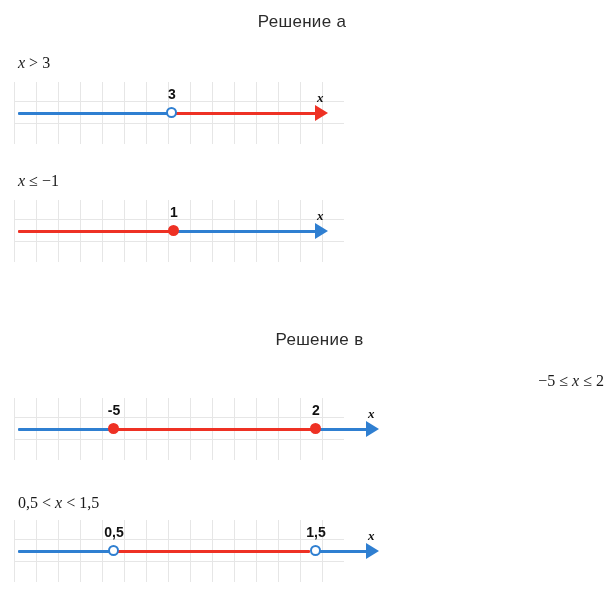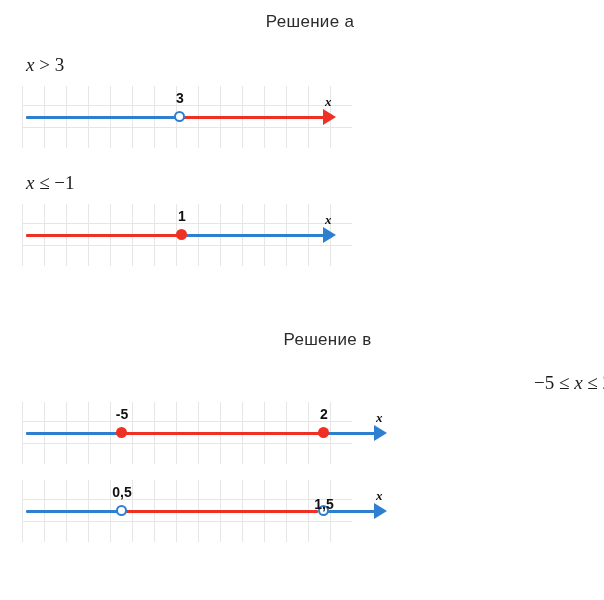--- a/index.html
+++ b/index.html
@@ -12,38 +12,37 @@
     background: #ffffff;
     font-family: "Liberation Sans", sans-serif;
     color: #222222;
     overflow: hidden;
     position: relative;
   }
   .page {
     position: relative;
     width: 568px;
     height: 600px;
-    padding-left: 8px;
   }
   .section {
     position: relative;
     width: 604px;
   }
   .section-title {
     text-align: center;
     font-size: 17px;
     color: #2b2b2b;
     font-family: "Liberation Sans", sans-serif;
     letter-spacing: 0.3px;
   }
   .formula {
     margin-left: 18px;
     font-family: "Liberation Serif", serif;
     font-style: italic;
-    font-size: 19px;
+    font-size: 16px;
     color: #1a1a1a;
   }
   .formula .nonital {
     font-style: normal;
   }
   .axis-wrap {
     position: relative;
     margin-left: 14px;
     width: 340px;
     height: 62px;
@@ -168,27 +167,30 @@
       <div class="arrow-head arrow-blue" style="left:352px;"></div>
       <div class="dot dot-filled-red" style="left:94px;"></div>
       <div class="pointlabel" style="left:100px;">-5</div>
       <div class="dot dot-filled-red" style="left:296px;"></div>
       <div class="pointlabel" style="left:302px;">2</div>
       <div class="xlabel" style="left:354px; top:8px;">x</div>
     </div>
   </div>
 
   <div class="section" style="height:150px;">
+    <div class="formula" style="margin-top:22px;">
+      <span class="nonital">0,5 &lt; </span><span>x</span><span class="nonital"> &lt; 1,5</span>
+    </div>
     <div class="axis-wrap" style="margin-top:8px;">
       <div class="grid fade"></div>
       <div class="axisline blue" style="left:4px; width:92px;"></div>
       <div class="axisline red" style="left:100px; width:196px;"></div>
       <div class="axisline blue" style="left:300px; width:54px;"></div>
       <div class="arrow-head arrow-blue" style="left:352px;"></div>
       <div class="dot dot-open" style="left:94px;"></div>
       <div class="pointlabel" style="left:100px;">0,5</div>
       <div class="dot dot-open" style="left:296px;"></div>
-      <div class="pointlabel" style="left:302px;margin-top:12px;">1,5</div>
+      <div class="pointlabel" style="left:302px;">1,5</div>
       <div class="xlabel" style="left:354px; top:8px;">x</div>
     </div>
   </div>
 
 </div>
 
 </body></html>

